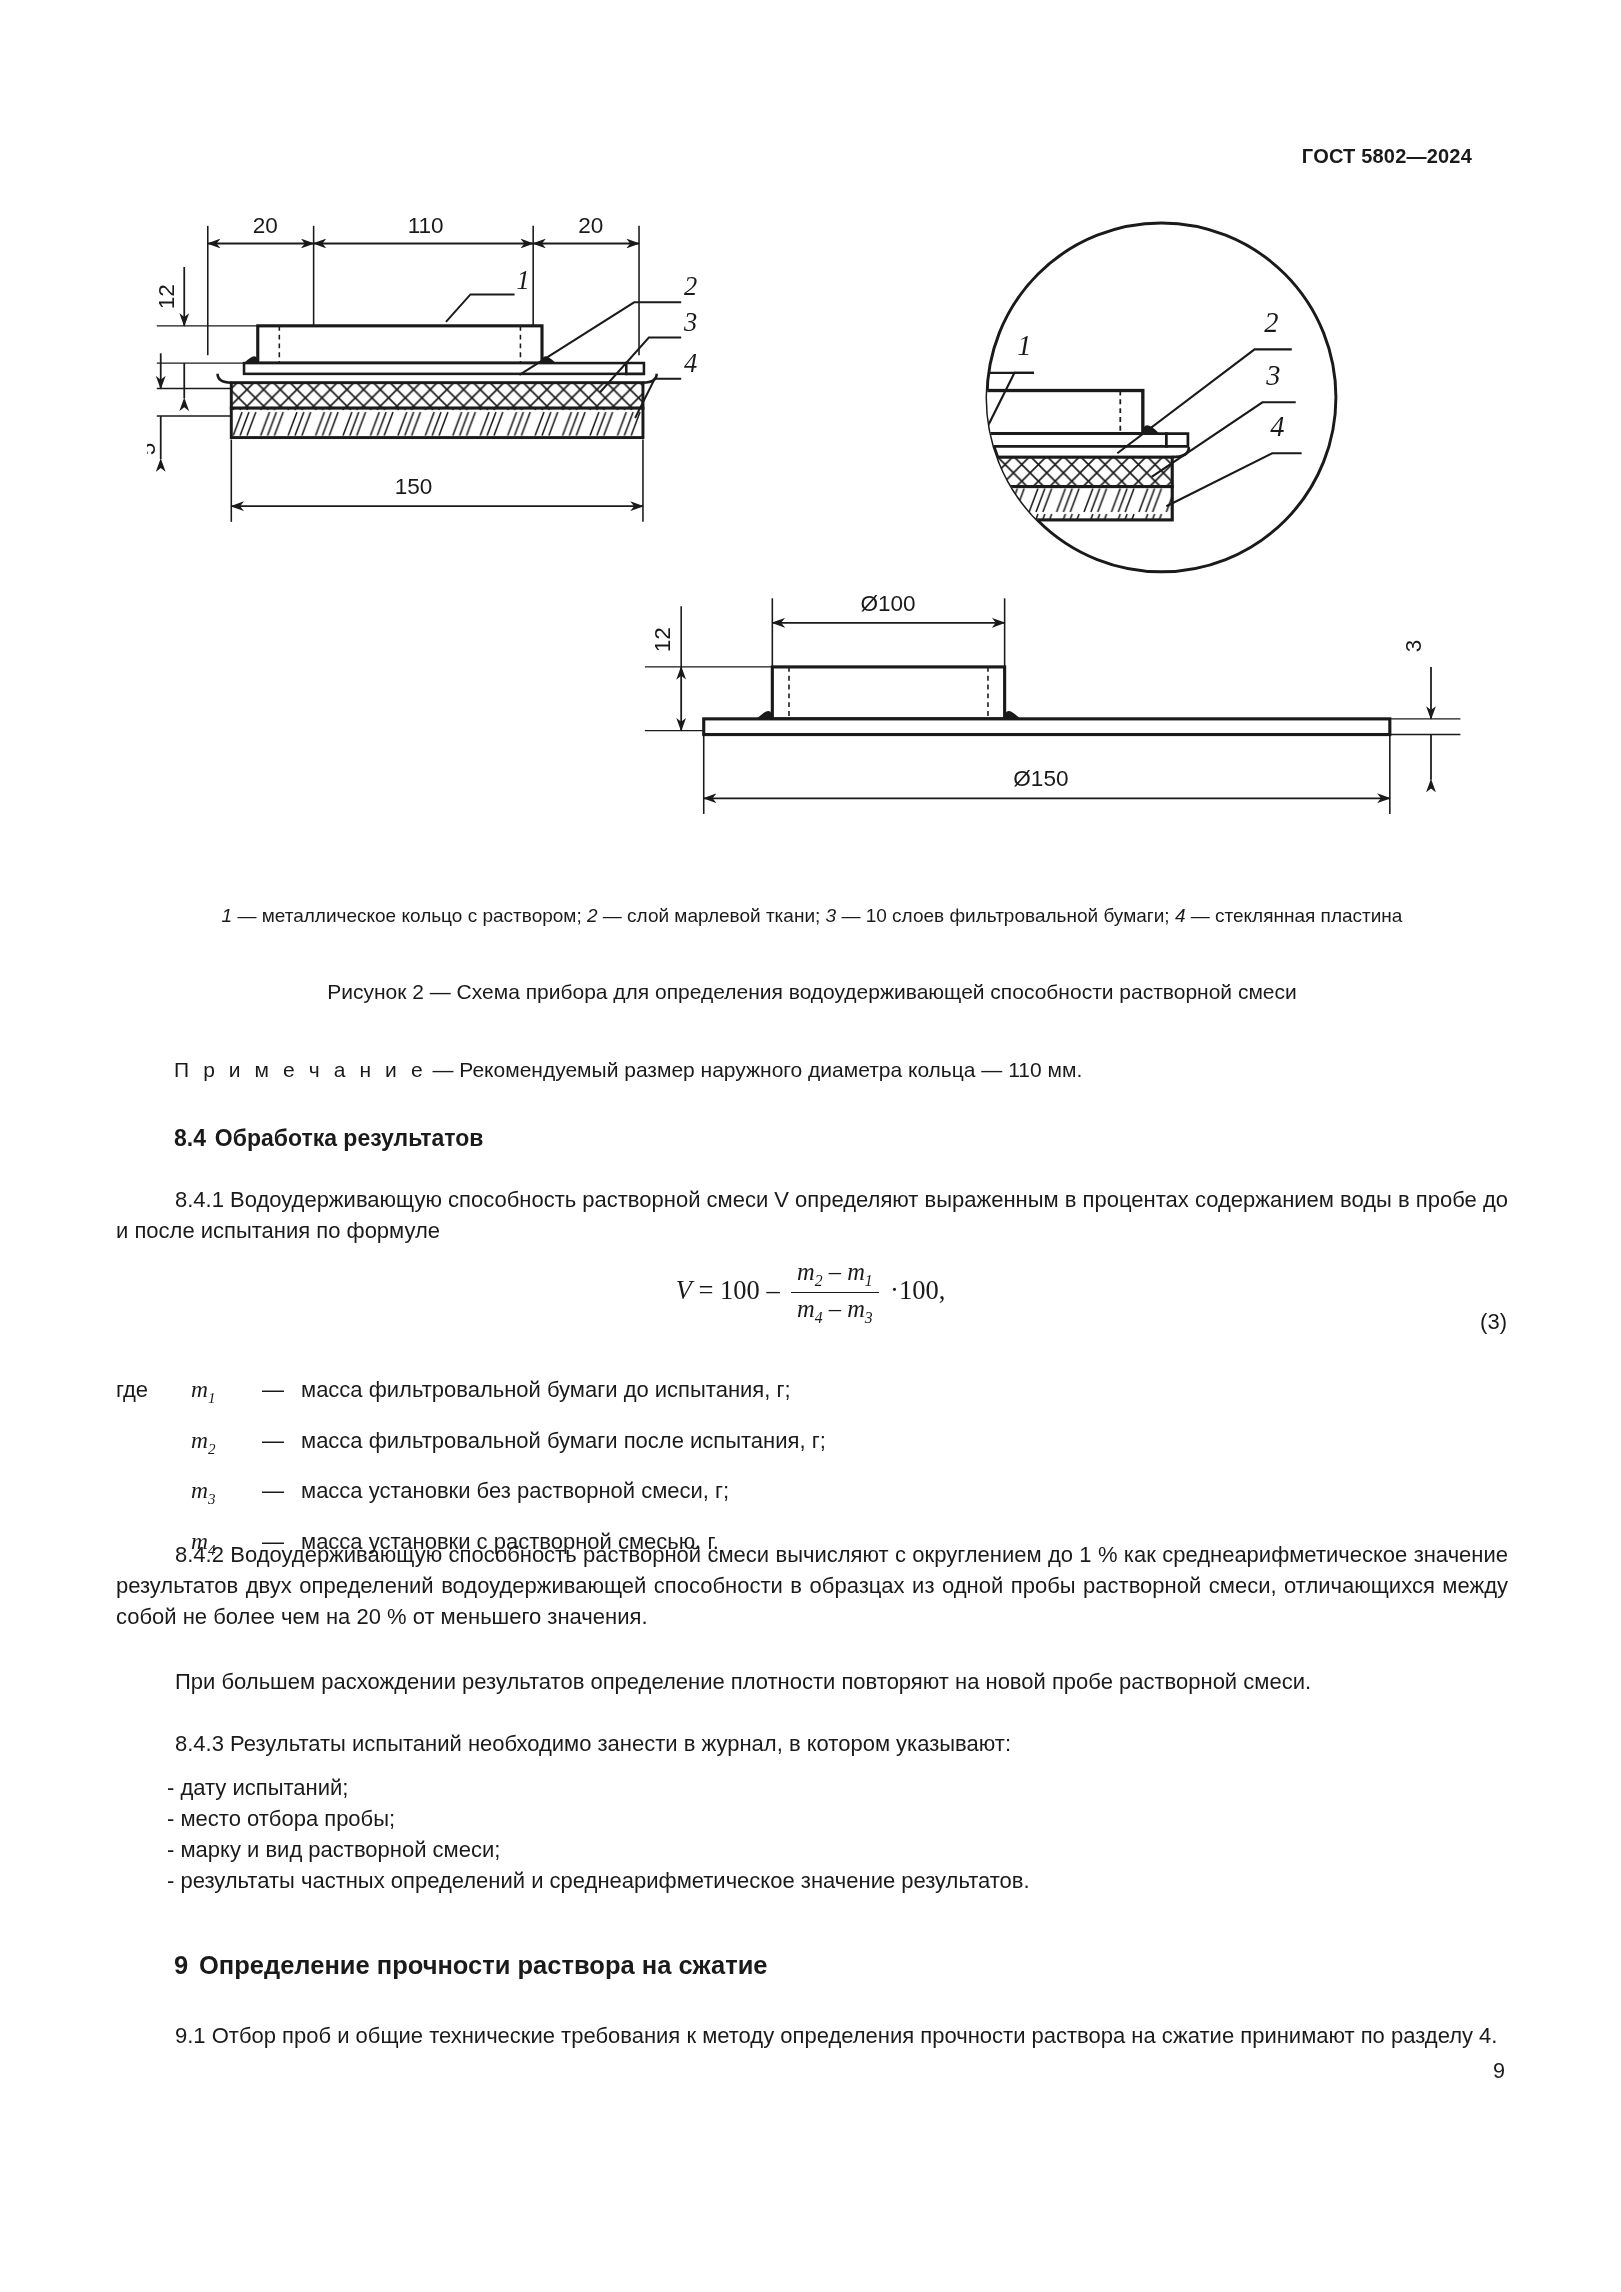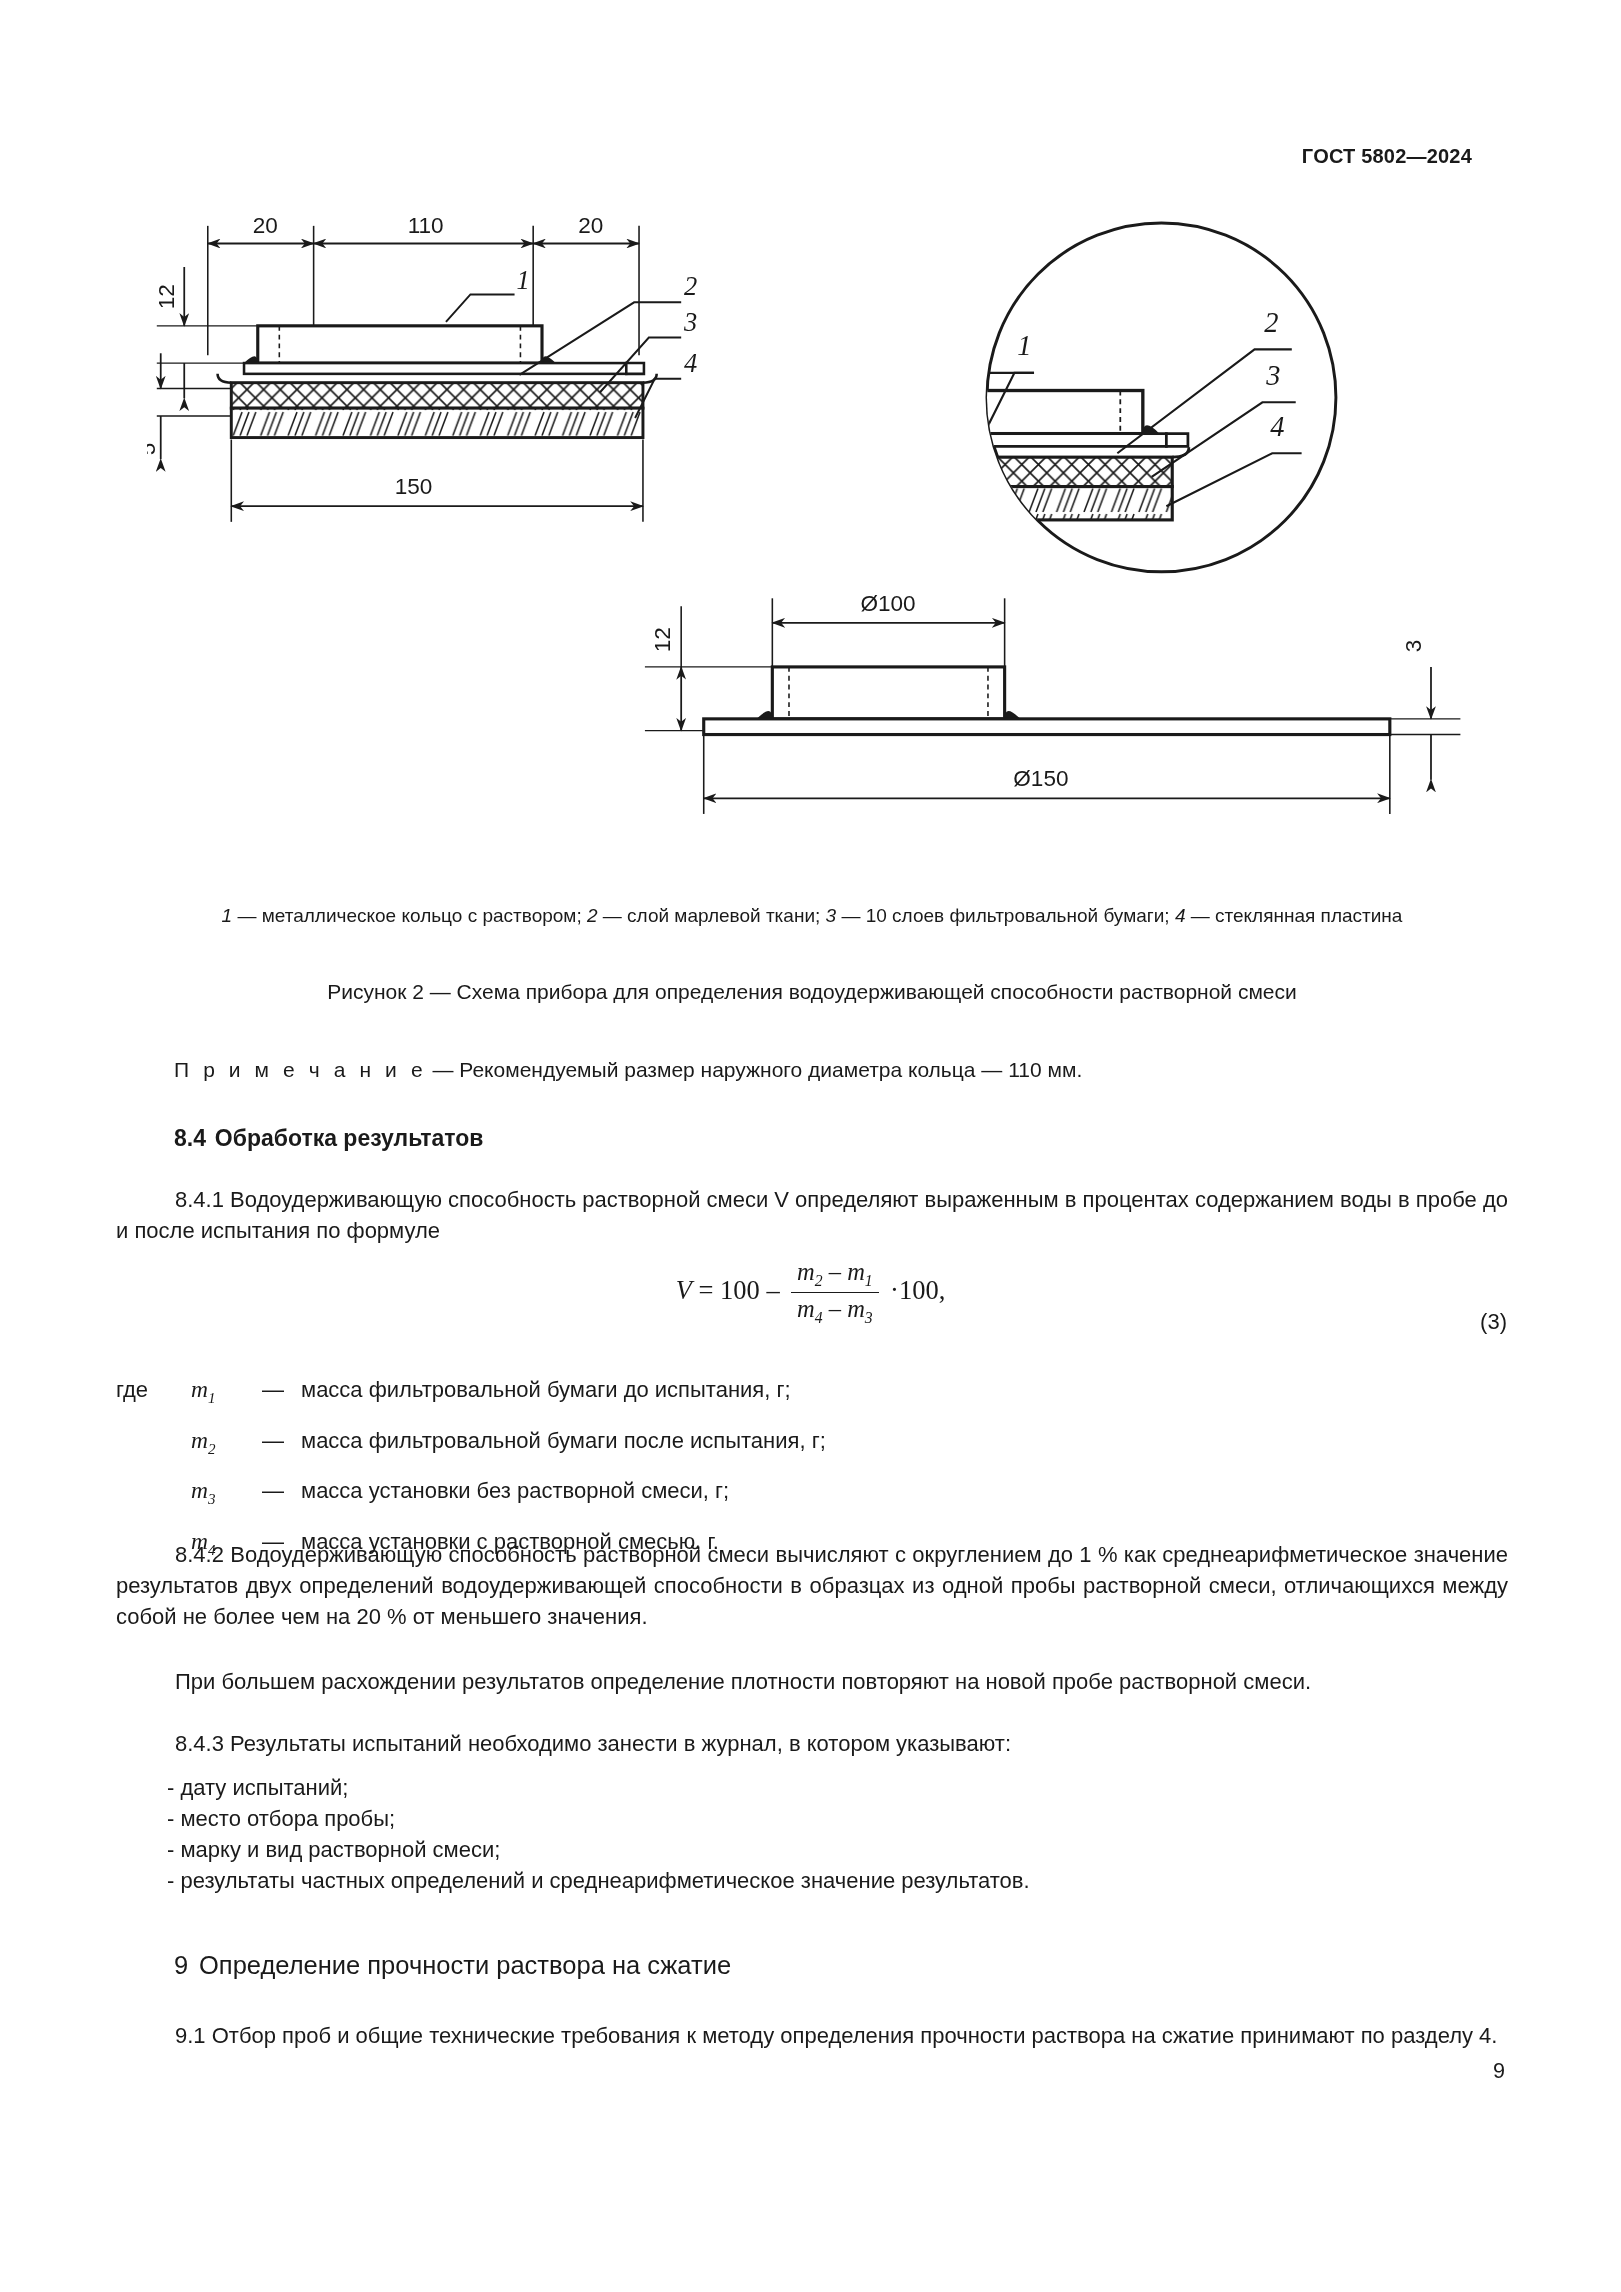--- a/index.html
+++ b/index.html
@@ -83,21 +83,21 @@
     font-weight: bold;
     text-align: center;
   }
   .h2 .num { margin-right: 8.8px; }
 
   .h1 {
     position: absolute;
     top: 1951px;
     left: 174px;
     font-size: 25.5px;
-    font-weight: normal;
+    font-weight: bold;
   }
   .h1 .num { margin-right: 10.8px; }
 
   p.body {
     position: absolute;
     left: 116px;
     width: 1392px;
     margin: 0;
     font-size: 22px;
     line-height: 31px;

